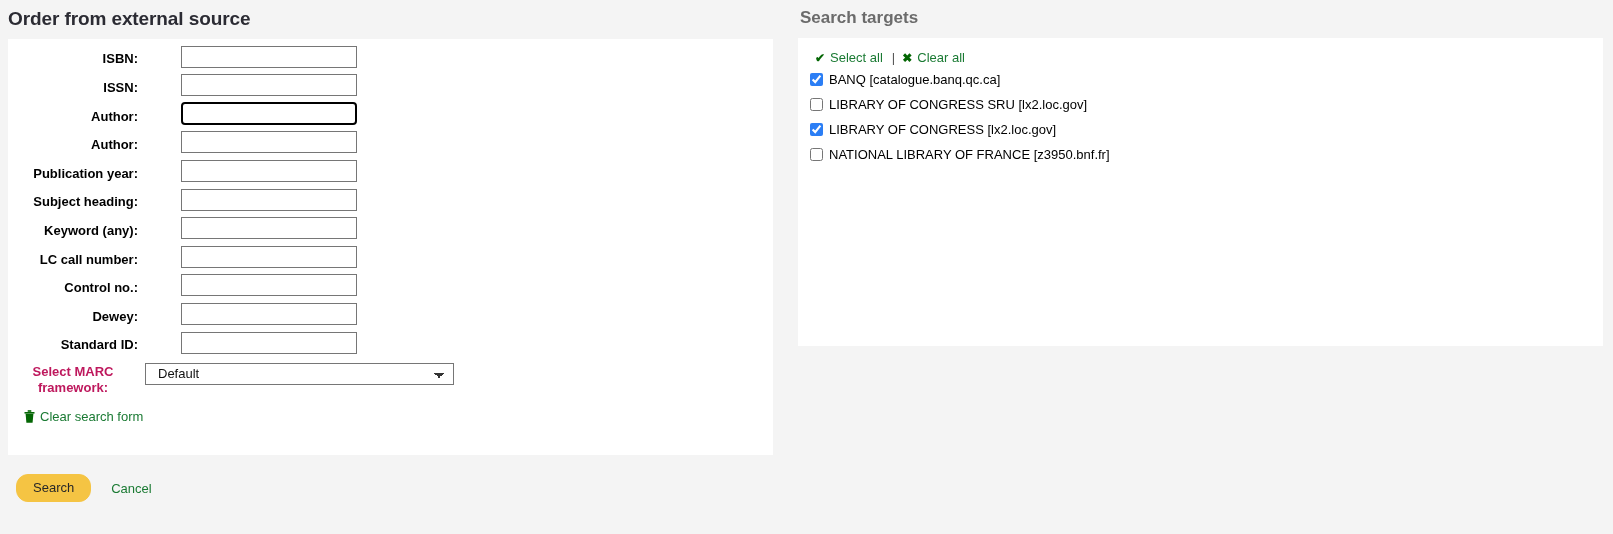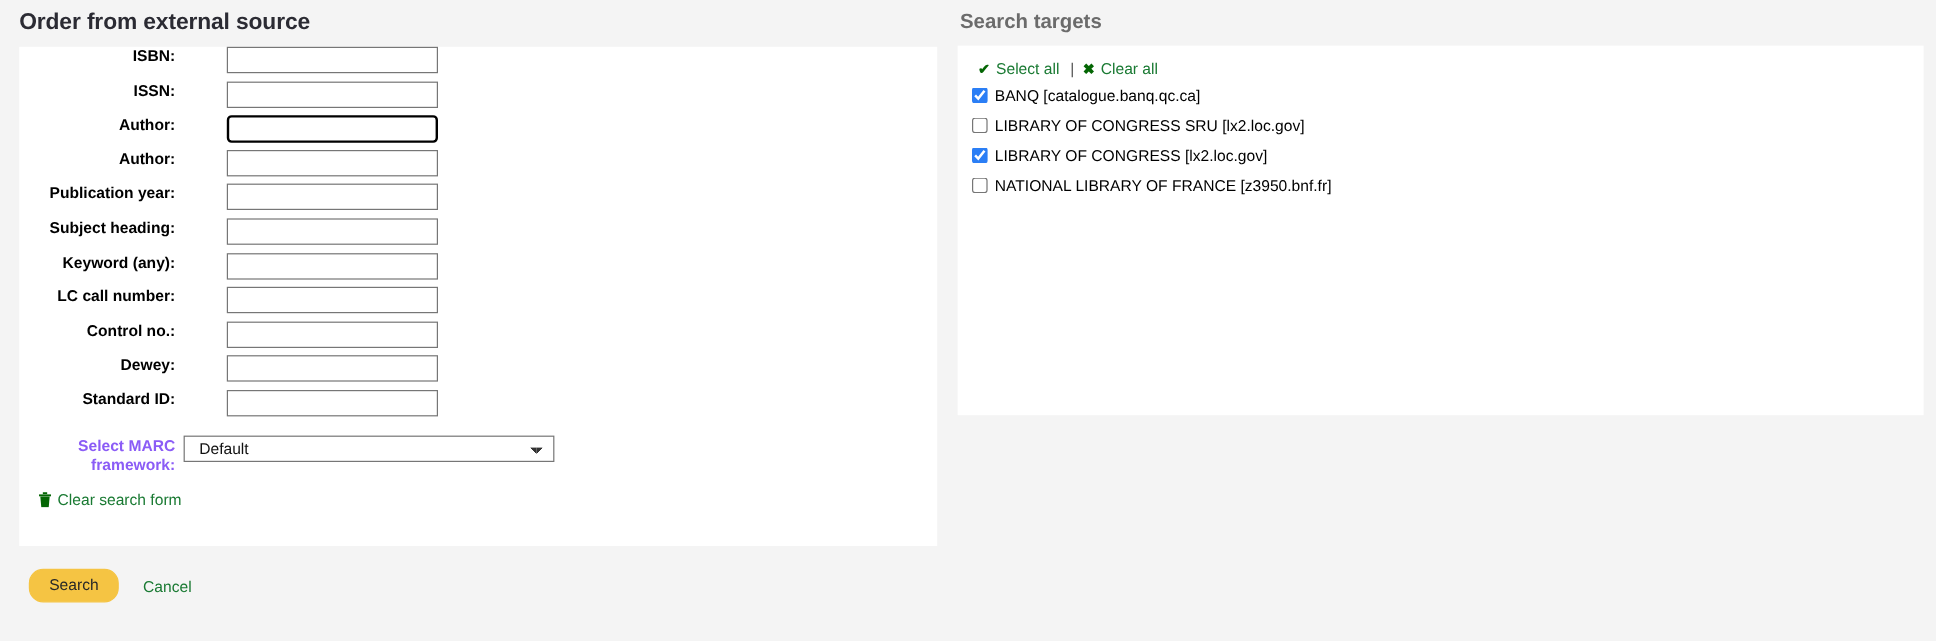--- a/index.html
+++ b/index.html
@@ -15,21 +15,21 @@
     font-family: "Liberation Sans", sans-serif;
     font-size: 13px;
     color: #222;
     overflow: hidden;
     position: relative;
   }
 
   
   #left-col {
     position: absolute;
-    left: 8px;
+    left: 0;
     top: 0;
     width: 795px;
     height: 512px;
   }
   #page-title {
     font-size: 19px;
     font-weight: bold;
     color: #2b2b33;
     margin: 0;
     padding: 8px 0 0 8px;
@@ -38,21 +38,21 @@
   #search-form-panel {
     position: absolute;
     left: 8px;
     top: 39px;
     width: 765px;
     height: 416px;
     background: #ffffff;
   }
   .field-row {
     display: flex;
-    align-items: flex-start;
+    align-items: flex-end;
     height: 28.6px;
     gap: 36px;
   }
   .field-label {
     width: 137px;
     text-align: right;
     padding-right: 7px;
     font-weight: bold;
     font-size: 13px;
     color: #000;
@@ -75,25 +75,25 @@
     border-radius: 4px;
     height: 23px;
   }
   .marc-row {
     display: flex;
     align-items: flex-start;
     margin-top: 9px;
   }
   .marc-label {
     width: 137px;
-    text-align: right;
+    text-align: center;
     padding-right: 7px;
     font-weight: bold;
     font-size: 13px;
-    color: #8b5cf6;
+    color: #be185d;
     line-height: 16px;
     padding-top: 1px;
   }
   .marc-select {
     width: 309px;
     height: 22px;
     border: 1px solid #767676;
     background: #fff;
     font-family: "Liberation Sans", sans-serif;
     font-size: 13px;

